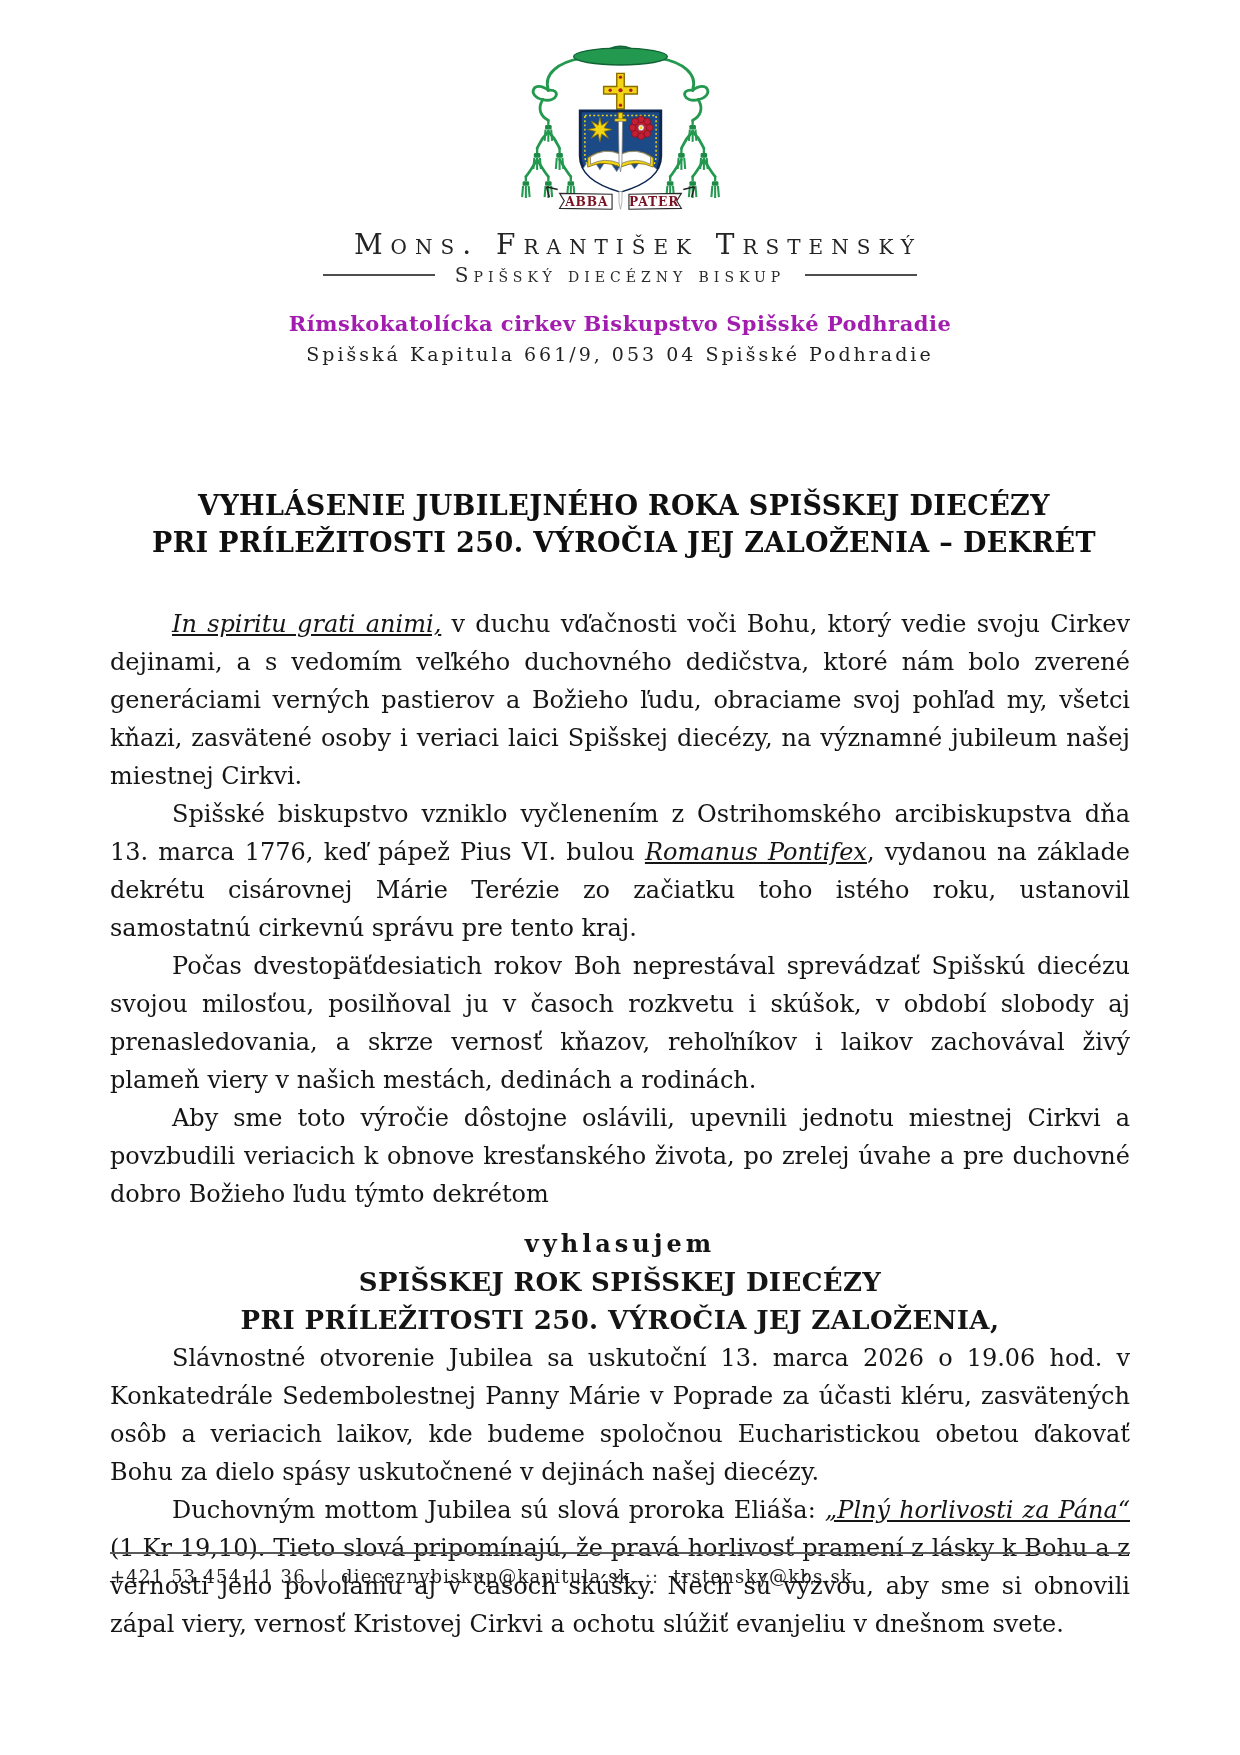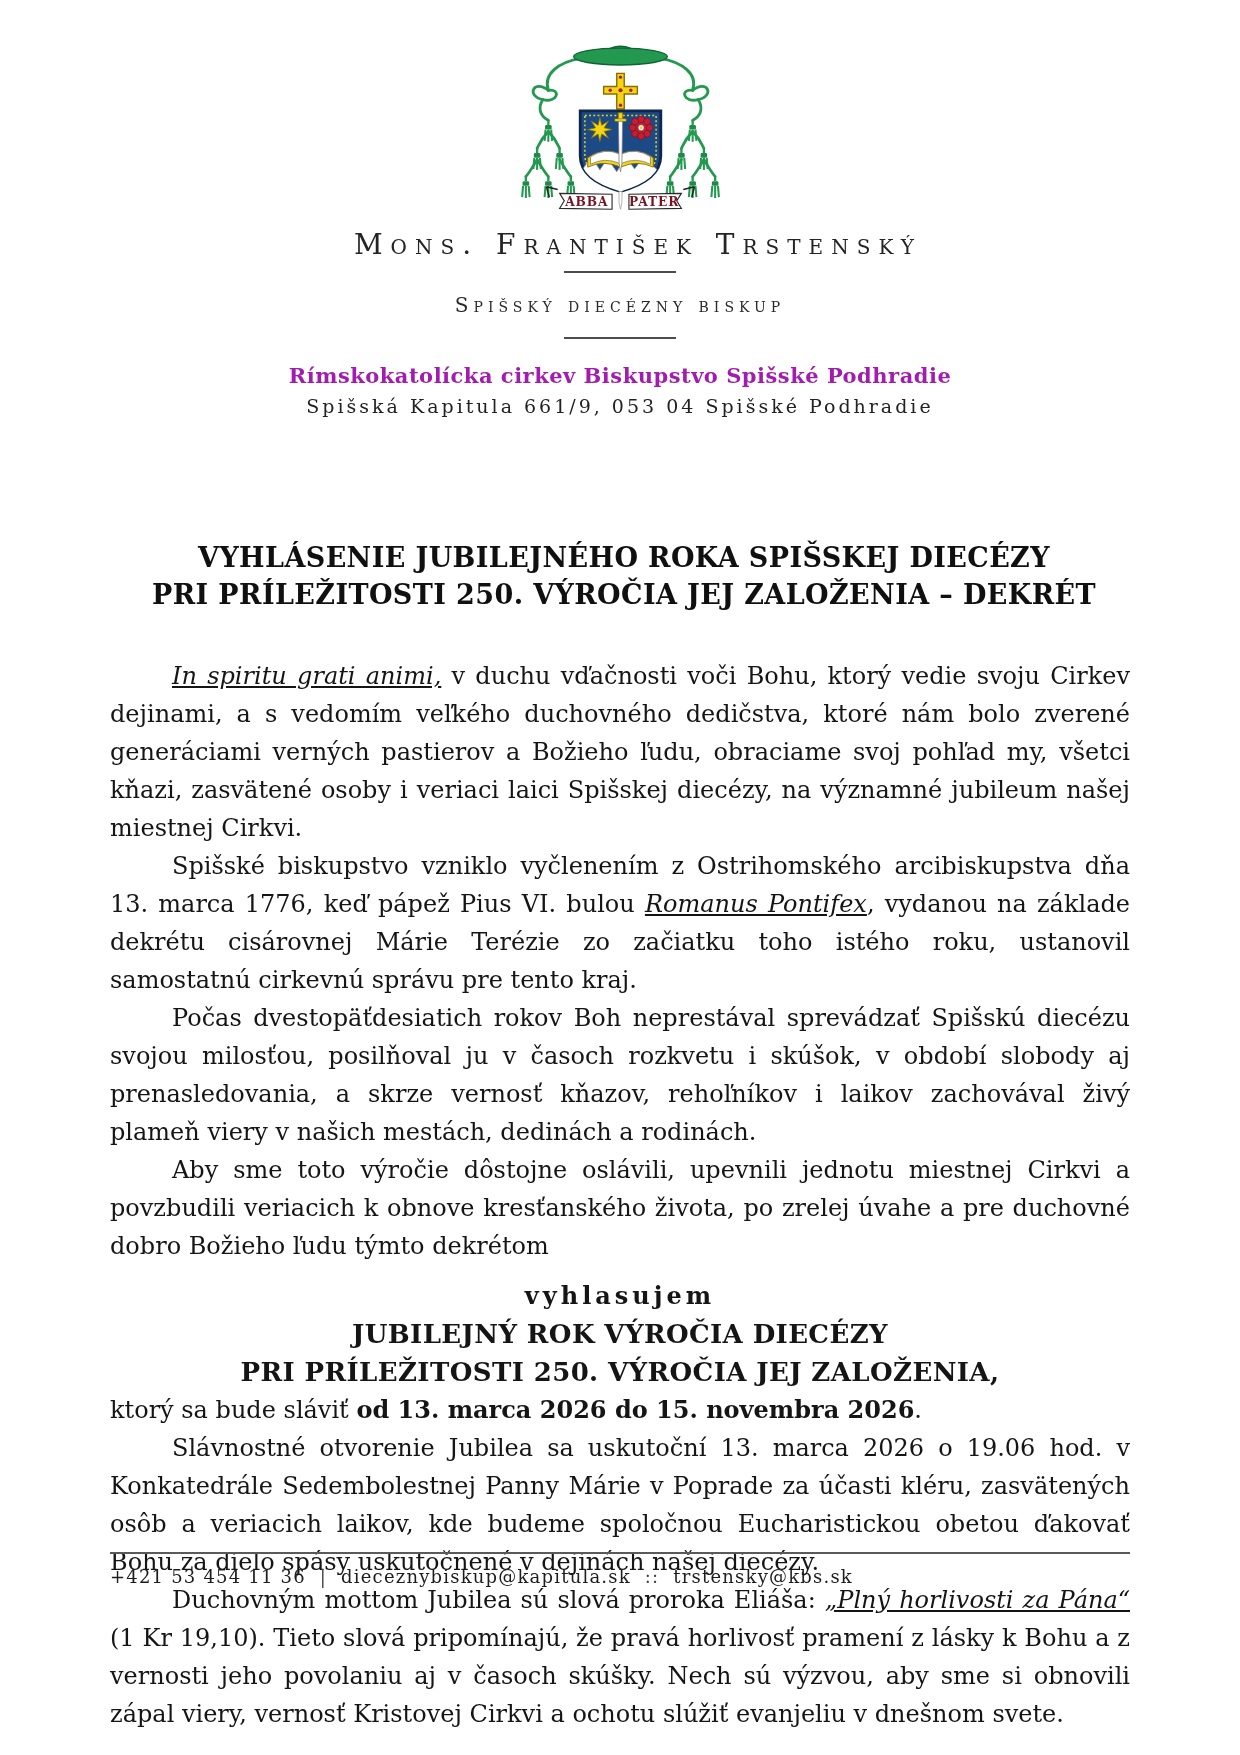--- a/index.html
+++ b/index.html
@@ -17,22 +17,22 @@
   .crest{display:block;margin:0 auto;}
   .hdr-name{
     margin-top:14px;
     font-variant:small-caps;
     font-size:28px;
     letter-spacing:8px;
     color:#242424;
     padding-left:36px;
   }
   .hdr-role-row{
-    margin-top:10px;
-    display:flex;align-items:center;justify-content:center;gap:20px;flex-direction:column;
+    margin-top:2px;
+    display:flex;align-items:center;justify-content:center;gap:20px;
   }
   .rule{width:112px;border-top:2px solid #4d4d4d;height:0;}
   .hdr-role{
     font-variant:small-caps;
     font-size:20px;
     letter-spacing:5px;
     color:#2a2a2a;
   }
   .hdr-org{
     margin-top:24px;
@@ -240,25 +240,24 @@
   </div>
 
   <div class="body">
     <p class="indent"><span class="it">In spiritu grati animi,</span><span> v duchu vďačnosti voči Bohu, ktorý vedie svoju Cirkev dejinami, a s vedomím veľkého duchovného dedičstva, ktoré nám bolo zverené generáciami verných pastierov a Božieho ľudu, obraciame svoj pohľad my, všetci kňazi, zasvätené osoby i veriaci laici Spišskej diecézy, na významné jubileum našej miestnej Cirkvi.</span></p>
     <p class="indent"><span>Spišské biskupstvo vzniklo vyčlenením z Ostrihomského arcibiskupstva dňa 13. marca 1776, keď pápež Pius VI. bulou </span><span class="it">Romanus Pontifex</span><span>, vydanou na základe dekrétu cisárovnej Márie Terézie zo začiatku toho istého roku, ustanovil samostatnú cirkevnú správu pre tento kraj.</span></p>
     <p class="indent"><span>Počas dvestopäťdesiatich rokov Boh neprestával sprevádzať Spišskú diecézu svojou milosťou, posilňoval ju v časoch rozkvetu i skúšok, v období slobody aj prenasledovania, a skrze vernosť kňazov, rehoľníkov i laikov zachovával živý plameň viery v našich mestách, dedinách a rodinách.</span></p>
     <p class="indent"><span>Aby sme toto výročie dôstojne oslávili, upevnili jednotu miestnej Cirkvi a povzbudili veriacich k obnove kresťanského života, po zrelej úvahe a pre duchovné dobro Božieho ľudu týmto dekrétom</span></p>
 
     <div class="decl">
       <div class="decl-verb">vyhlasujem</div>
-      <div class="decl-line">JUBILEJNÝ ROK VÝROČIA DIECÉZY</div>
+      <div class="decl-line">SPIŠSKEJ ROK SPIŠSKEJ DIECÉZY</div>
       <div class="decl-line">PRI PRÍLEŽITOSTI 250. VÝROČIA JEJ ZALOŽENIA,</div>
     </div>
 
-    <p class="after-decl"><span>ktorý sa bude sláviť </span><span class="bd">od 13. marca 2026 do 15. novembra 2026</span><span>.</span></p>
     <p class="indent"><span>Slávnostné otvorenie Jubilea sa uskutoční 13. marca 2026 o 19.06 hod. v Konkatedrále Sedembolestnej Panny Márie v Poprade za účasti kléru, zasvätených osôb a veriacich laikov, kde budeme spoločnou Eucharistickou obetou ďakovať Bohu za dielo spásy uskutočnené v dejinách našej diecézy.</span></p>
     <p class="indent"><span>Duchovným mottom Jubilea sú slová proroka Eliáša: </span><span class="it">„Plný horlivosti za Pána“</span><span> (1 Kr 19,10). Tieto slová pripomínajú, že pravá horlivosť pramení z lásky k Bohu a z vernosti jeho povolaniu aj v časoch skúšky. Nech sú výzvou, aby sme si obnovili zápal viery, vernosť Kristovej Cirkvi a ochotu slúžiť evanjeliu v dnešnom svete.</span></p>
   </div>
 
   <div class="footer">
     <span>+421 53 454 11 36</span>
     <span class="sep">|</span>
     <span>dieceznybiskup@kapitula.sk</span>
     <span class="sep">::</span>
     <span>trstensky@kbs.sk</span>

